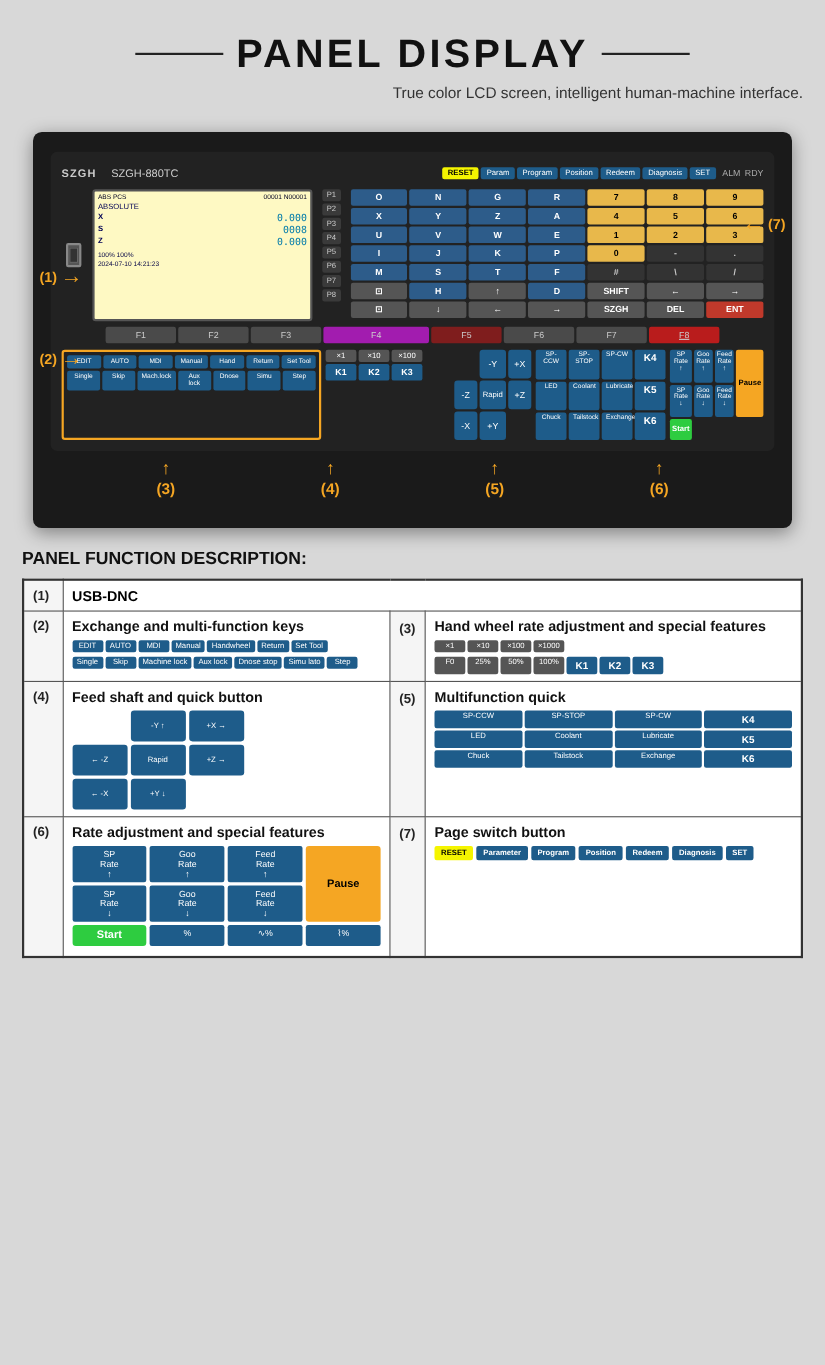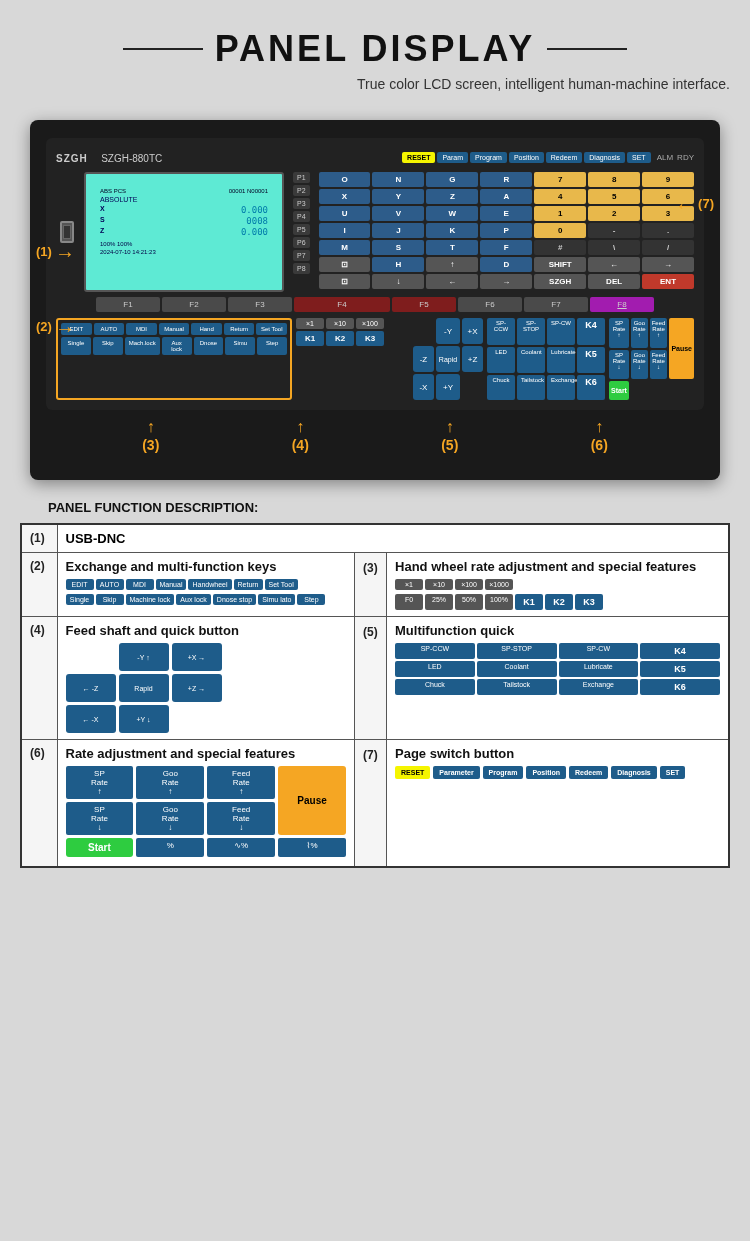--- a/index.html
+++ b/index.html
@@ -101,24 +101,24 @@
     .usb-port-inner {
       width: 8px;
       height: 14px;
       background: #333;
       border: 1px solid #666;
     }
 
     
     .cnc-screen-area {
       flex: 0 0 200px;
-      background: #5eead4;
+      background: #fef9c3;
       border: 2px solid #555;
       border-radius: 3px;
-      padding: 14px;
+      padding: 3px;
       font-size: 7px;
       color: #001;
       min-height: 120px;
       position: relative;
       overflow: hidden;
     }
     .screen-top-row {
       display: flex;
       justify-content: space-between;
       color: #002;
@@ -186,25 +186,24 @@
       justify-content: space-around;
       margin: 8px 0 4px;
       padding: 0 30px;
     }
 
     
     .description-section {
       margin: 10px 20px;
     }
     .desc-title {
-      font-size: 13px;
+      font-size: 16px;
       font-weight: 900;
       color: #111;
       margin-bottom: 8px;
-      margin-left: 28px;
     }
     .desc-table {
       width: 100%;
       border-collapse: collapse;
       border: 2px solid #333;
       background: #fff;
     }
     .desc-table td, .desc-table th {
       border: 1px solid #555;
       padding: 6px 8px;
@@ -425,25 +424,25 @@
           <div class="alpha-key gray">DEL</div>
           <div class="alpha-key enter">ENT</div>
         </div>
       </div>
     </div>
 
     <div style="display:flex; gap:2px; margin-top:5px; padding:0 40px;">
       <div style="background:#4a4a4a; color:#ccc; font-size:8px; padding:3px 7px; border-radius:2px; flex:1; text-align:center;">F1</div>
       <div style="background:#4a4a4a; color:#ccc; font-size:8px; padding:3px 7px; border-radius:2px; flex:1; text-align:center;">F2</div>
       <div style="background:#4a4a4a; color:#ccc; font-size:8px; padding:3px 7px; border-radius:2px; flex:1; text-align:center;">F3</div>
-      <div style="background:#7f1d1d; color:#ccc; font-size:8px; padding:3px 23px; border-radius:2px; flex:1; text-align:center;">F4</div>
+      <div style="background:#a21caf; color:#ccc; font-size:8px; padding:3px 23px; border-radius:2px; flex:1; text-align:center;">F4</div>
       <div style="background:#7f1d1d; color:#ccc; font-size:8px; padding:3px 7px; border-radius:2px; flex:1; text-align:center;">F5</div>
       <div style="background:#4a4a4a; color:#ccc; font-size:8px; padding:3px 7px; border-radius:2px; flex:1; text-align:center;">F6</div>
       <div style="background:#4a4a4a; color:#ccc; font-size:8px; padding:3px 7px; border-radius:2px; flex:1; text-align:center;">F7</div>
-      <div style="background:#a21caf; color:#ccc; font-size:8px; padding:3px 7px; border-radius:2px; flex:1; text-align:center;text-decoration:underline;">F8</div>
+      <div style="background:#b91c1c; color:#ccc; font-size:8px; padding:3px 7px; border-radius:2px; flex:1; text-align:center;text-decoration:underline;">F8</div>
     </div>
 
     <div style="display:flex; gap:4px; margin-top:6px;">
 
       <div style="border:2px solid #f5a623; padding:3px; border-radius:3px; flex:2;">
         <div style="display:flex; gap:2px; margin-bottom:2px;">
           <div class="mode-key">EDIT</div>
           <div class="mode-key">AUTO</div>
           <div class="mode-key">MDI</div>
           <div class="mode-key">Manual</div>

